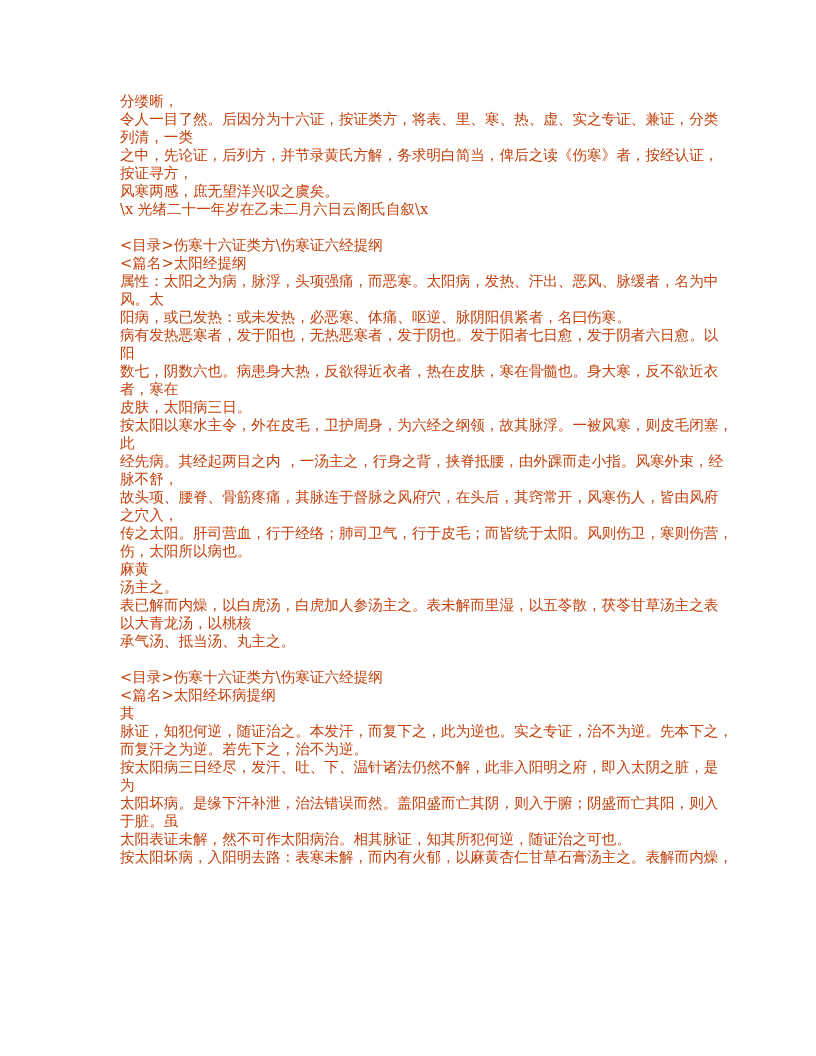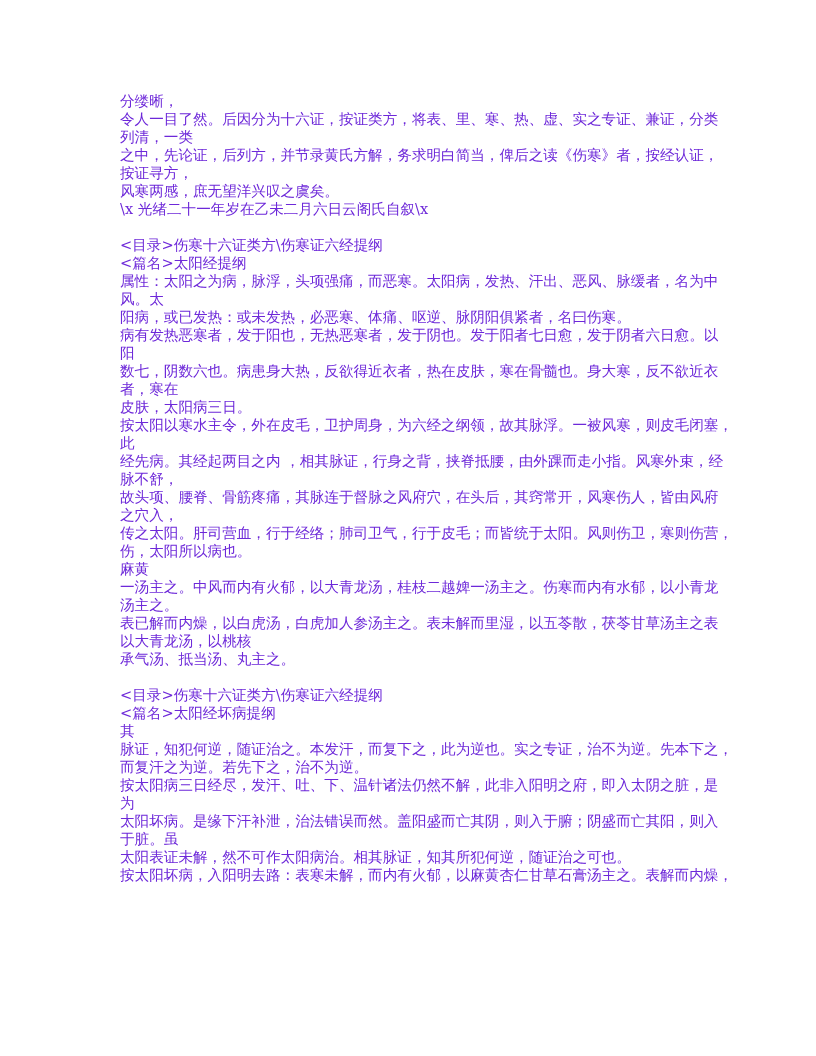--- a/index.html
+++ b/index.html
@@ -1,20 +1,20 @@
 <!DOCTYPE html>
 <html><head>
 <meta charset="utf-8">
 <style>
   html, body { margin:0; padding:0; background:#ffffff; }
   body { width:816px; height:1056px; position:relative; overflow:hidden; }
   .page {
     position:absolute; left:120px; top:92px; width:590px;
     font-family: "DejaVu Serif", "Liberation Serif", serif;
-    font-size:14.6px; line-height:18px; color:#6d28d9;
+    font-size:14.6px; line-height:18px; color:#c2410c;
   }
   .line { height:18px; white-space:nowrap; overflow:visible; }
   .blank { height:18px; }
 </style>
 </head>
 <body>
 
 <div class="page" id="page">
     <div class="line">分缕晰，</div>
     <div class="line">令人一目了然。后因分为十六证，按证类方，将表、里、寒、热、虚、实之专证、兼证，分类</div>
@@ -29,28 +29,27 @@
     <div class="line">属性：太阳之为病，脉浮，头项强痛，而恶寒。太阳病，发热、汗出、恶风、脉缓者，名为中</div>
     <div class="line">风。太</div>
     <div class="line">阳病，或已发热：或未发热，必恶寒、体痛、呕逆、脉阴阳俱紧者，名曰伤寒。</div>
     <div class="line">病有发热恶寒者，发于阳也，无热恶寒者，发于阴也。发于阳者七日愈，发于阴者六日愈。以</div>
     <div class="line">阳</div>
     <div class="line">数七，阴数六也。病患身大热，反欲得近衣者，热在皮肤，寒在骨髓也。身大寒，反不欲近衣</div>
     <div class="line">者，寒在</div>
     <div class="line">皮肤，太阳病三日。</div>
     <div class="line">按太阳以寒水主令，外在皮毛，卫护周身，为六经之纲领，故其脉浮。一被风寒，则皮毛闭塞，</div>
     <div class="line">此</div>
-    <div class="line">经先病。其经起两目之内 ，相其脉证，行身之背，挟脊抵腰，由外踝而走小指。风寒外束，经</div>
+    <div class="line">经先病。其经起两目之内 ，一汤主之，行身之背，挟脊抵腰，由外踝而走小指。风寒外束，经</div>
     <div class="line">脉不舒，</div>
     <div class="line">故头项、腰脊、骨筋疼痛，其脉连于督脉之风府穴，在头后，其窍常开，风寒伤人，皆由风府</div>
     <div class="line">之穴入，</div>
     <div class="line">传之太阳。肝司营血，行于经络；肺司卫气，行于皮毛；而皆统于太阳。风则伤卫，寒则伤营，</div>
     <div class="line">伤，太阳所以病也。</div>
     <div class="line">麻黄</div>
-    <div class="line">一汤主之。中风而内有火郁，以大青龙汤，桂枝二越婢一汤主之。伤寒而内有水郁，以小青龙</div>
     <div class="line">汤主之。</div>
     <div class="line">表已解而内燥，以白虎汤，白虎加人参汤主之。表未解而里湿，以五苓散，茯苓甘草汤主之表</div>
     <div class="line">以大青龙汤，以桃核</div>
     <div class="line">承气汤、抵当汤、丸主之。</div>
     <div class="line blank"></div>
     <div class="line">&lt;目录&gt;伤寒十六证类方\伤寒证六经提纲</div>
     <div class="line">&lt;篇名&gt;太阳经坏病提纲</div>
     <div class="line">其</div>
     <div class="line">脉证，知犯何逆，随证治之。本发汗，而复下之，此为逆也。实之专证，治不为逆。先本下之，</div>
     <div class="line">而复汗之为逆。若先下之，治不为逆。</div>

